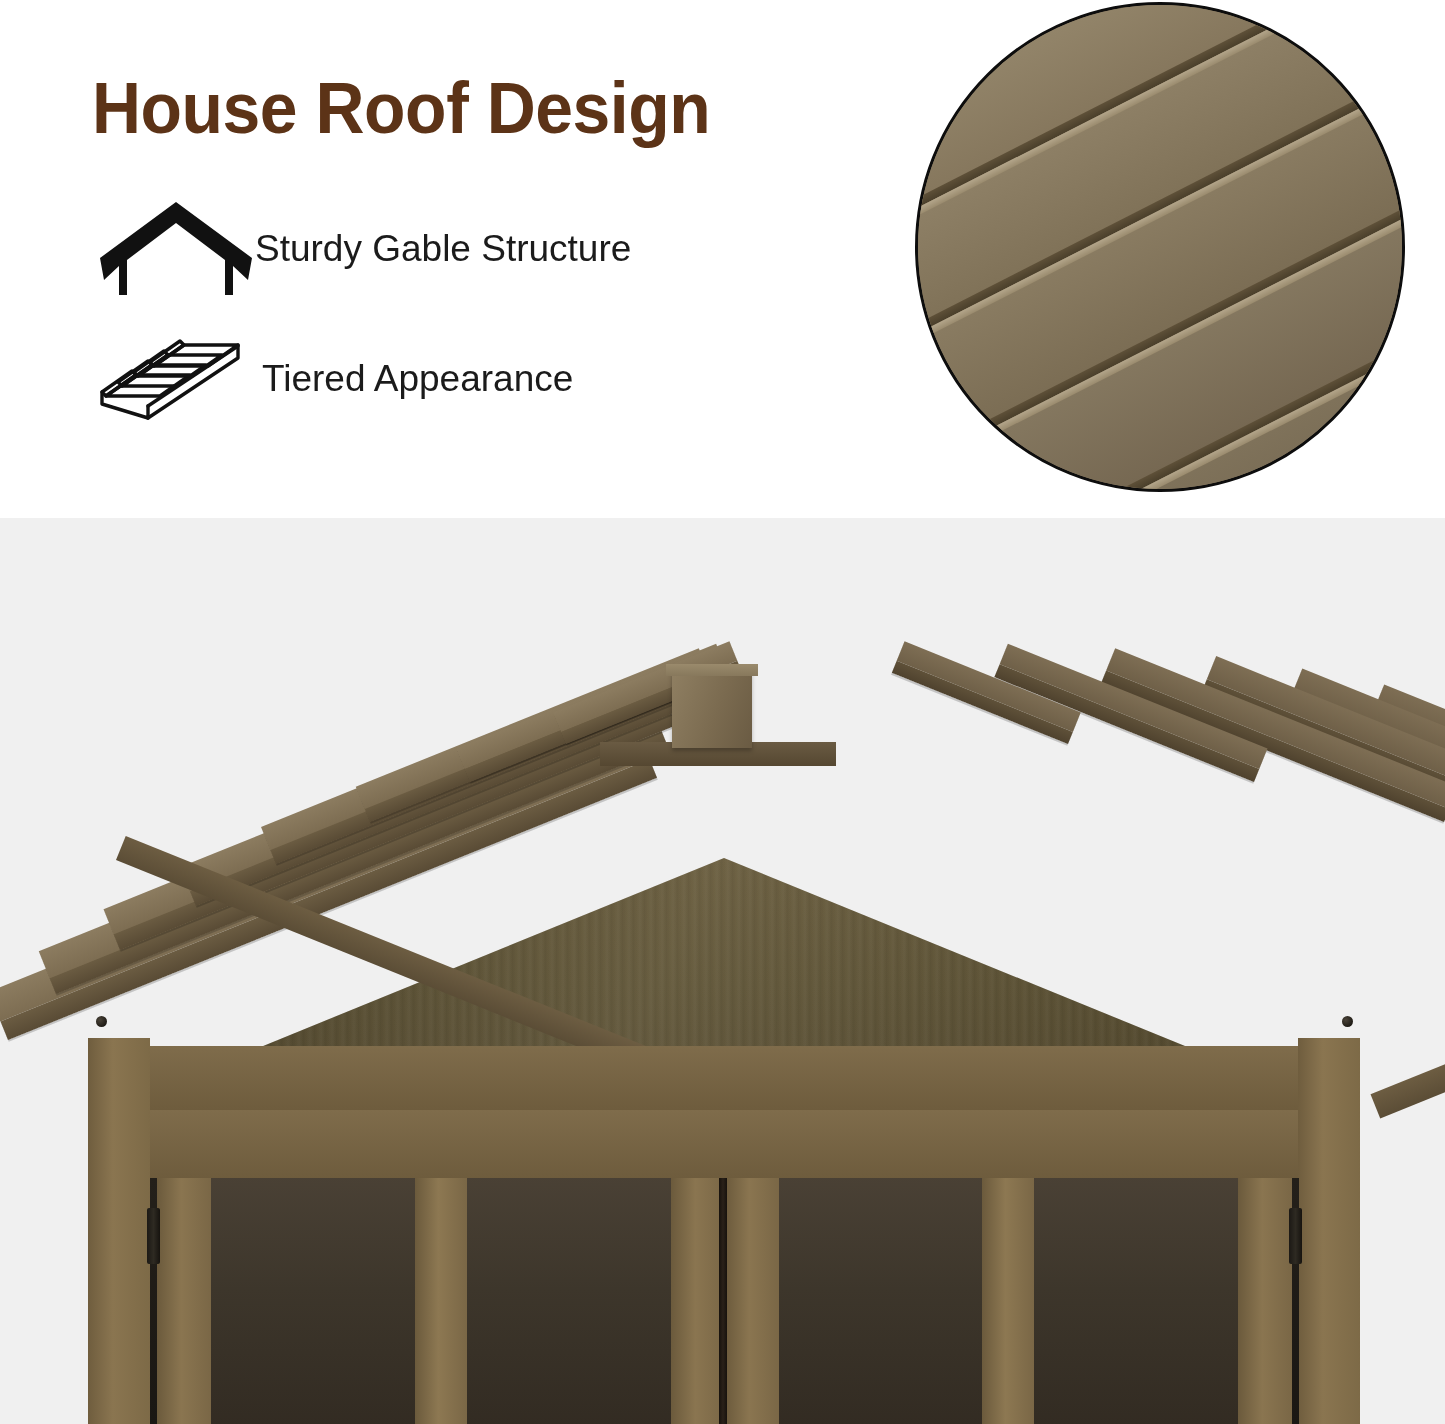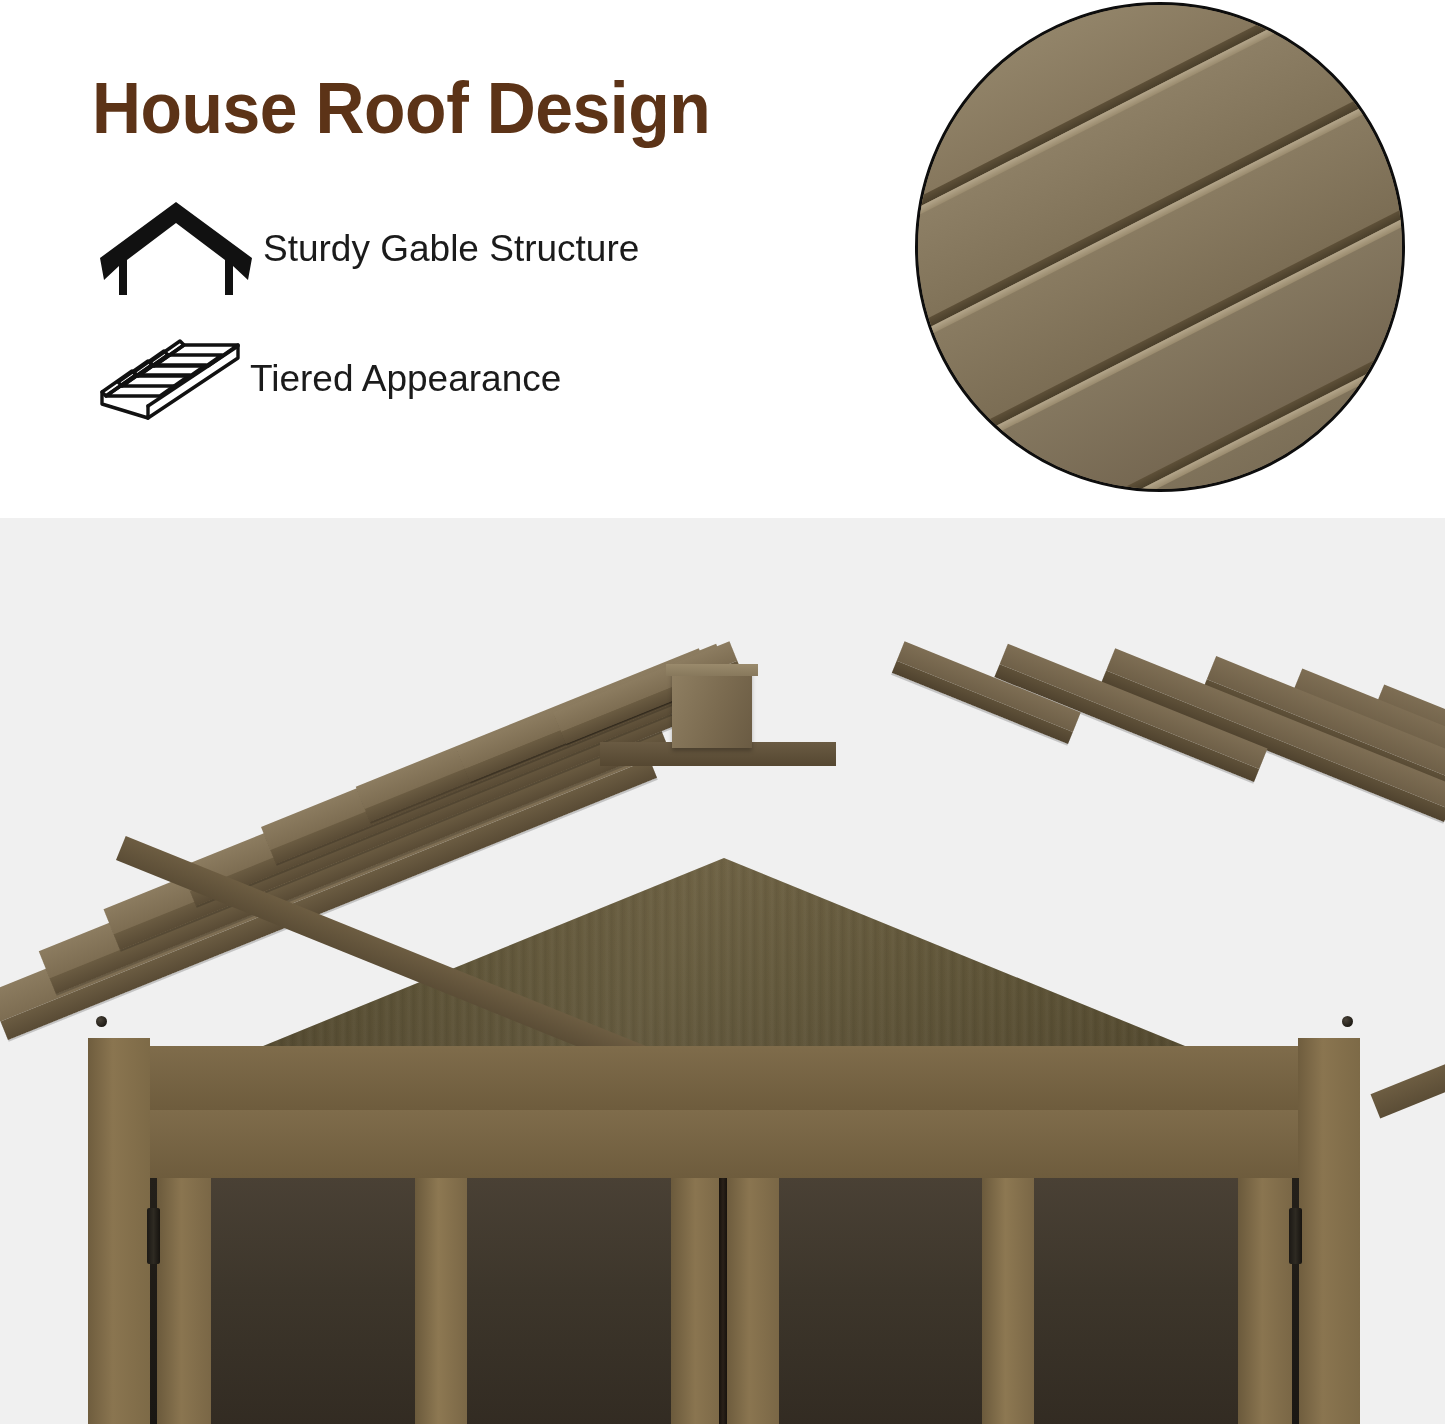--- a/index.html
+++ b/index.html
@@ -28,39 +28,39 @@
     transform:scaleX(0.93);
     transform-origin:left center;
     white-space:nowrap;
   }
 
   .feature-row{
     position:absolute;
     display:flex;
     align-items:center;
   }
-  #feature-row-0{left:96px;top:196px;gap:8px;}
+  #feature-row-0{left:96px;top:196px;}
   #feature-row-1{left:90px;top:330px;}
 
   .feature-icon{
     width:160px;height:104px;
     flex:0 0 160px;
     display:block;
   }
   #feature-row-1 .feature-icon{height:96px;}
 
   .feature-label{
     font-size:37px;
     color:#1b1b1b;
     font-family:"Liberation Sans", sans-serif;
     white-space:nowrap;
     line-height:1;
   }
   #feature-row-0 .feature-label{margin-left:-1px;}
-  #feature-row-1 .feature-label{}
+  #feature-row-1 .feature-label{margin-left:12px;}
 
   
   #detail-circle{
     position:absolute;
     left:915px;top:2px;
     width:490px;height:490px;
     border-radius:50%;
     border:3px solid #0d0d0d;
     box-sizing:border-box;
     overflow:hidden;

